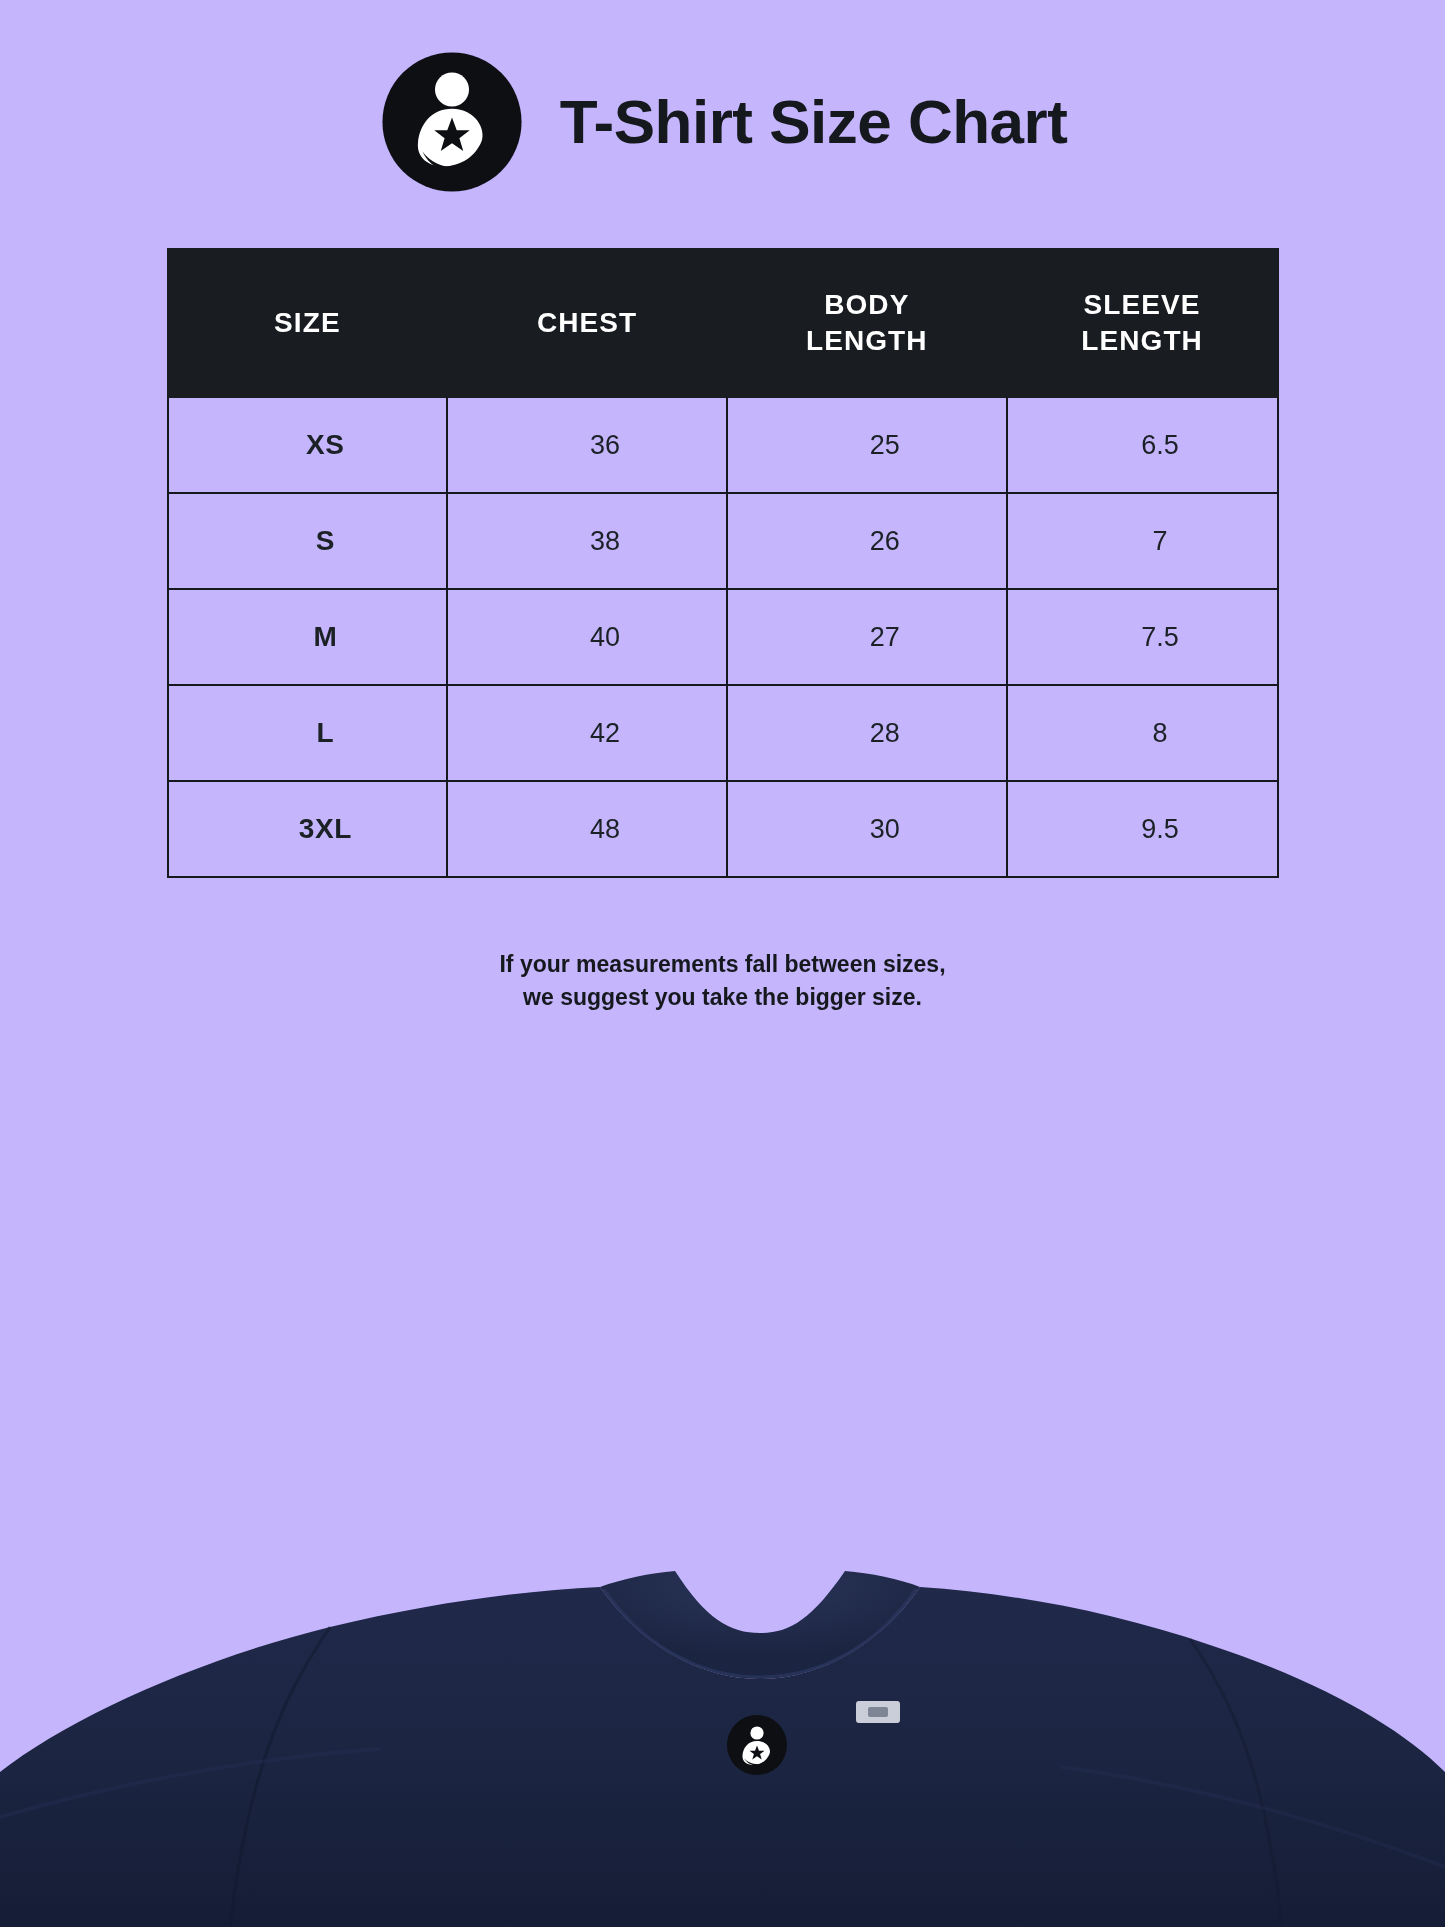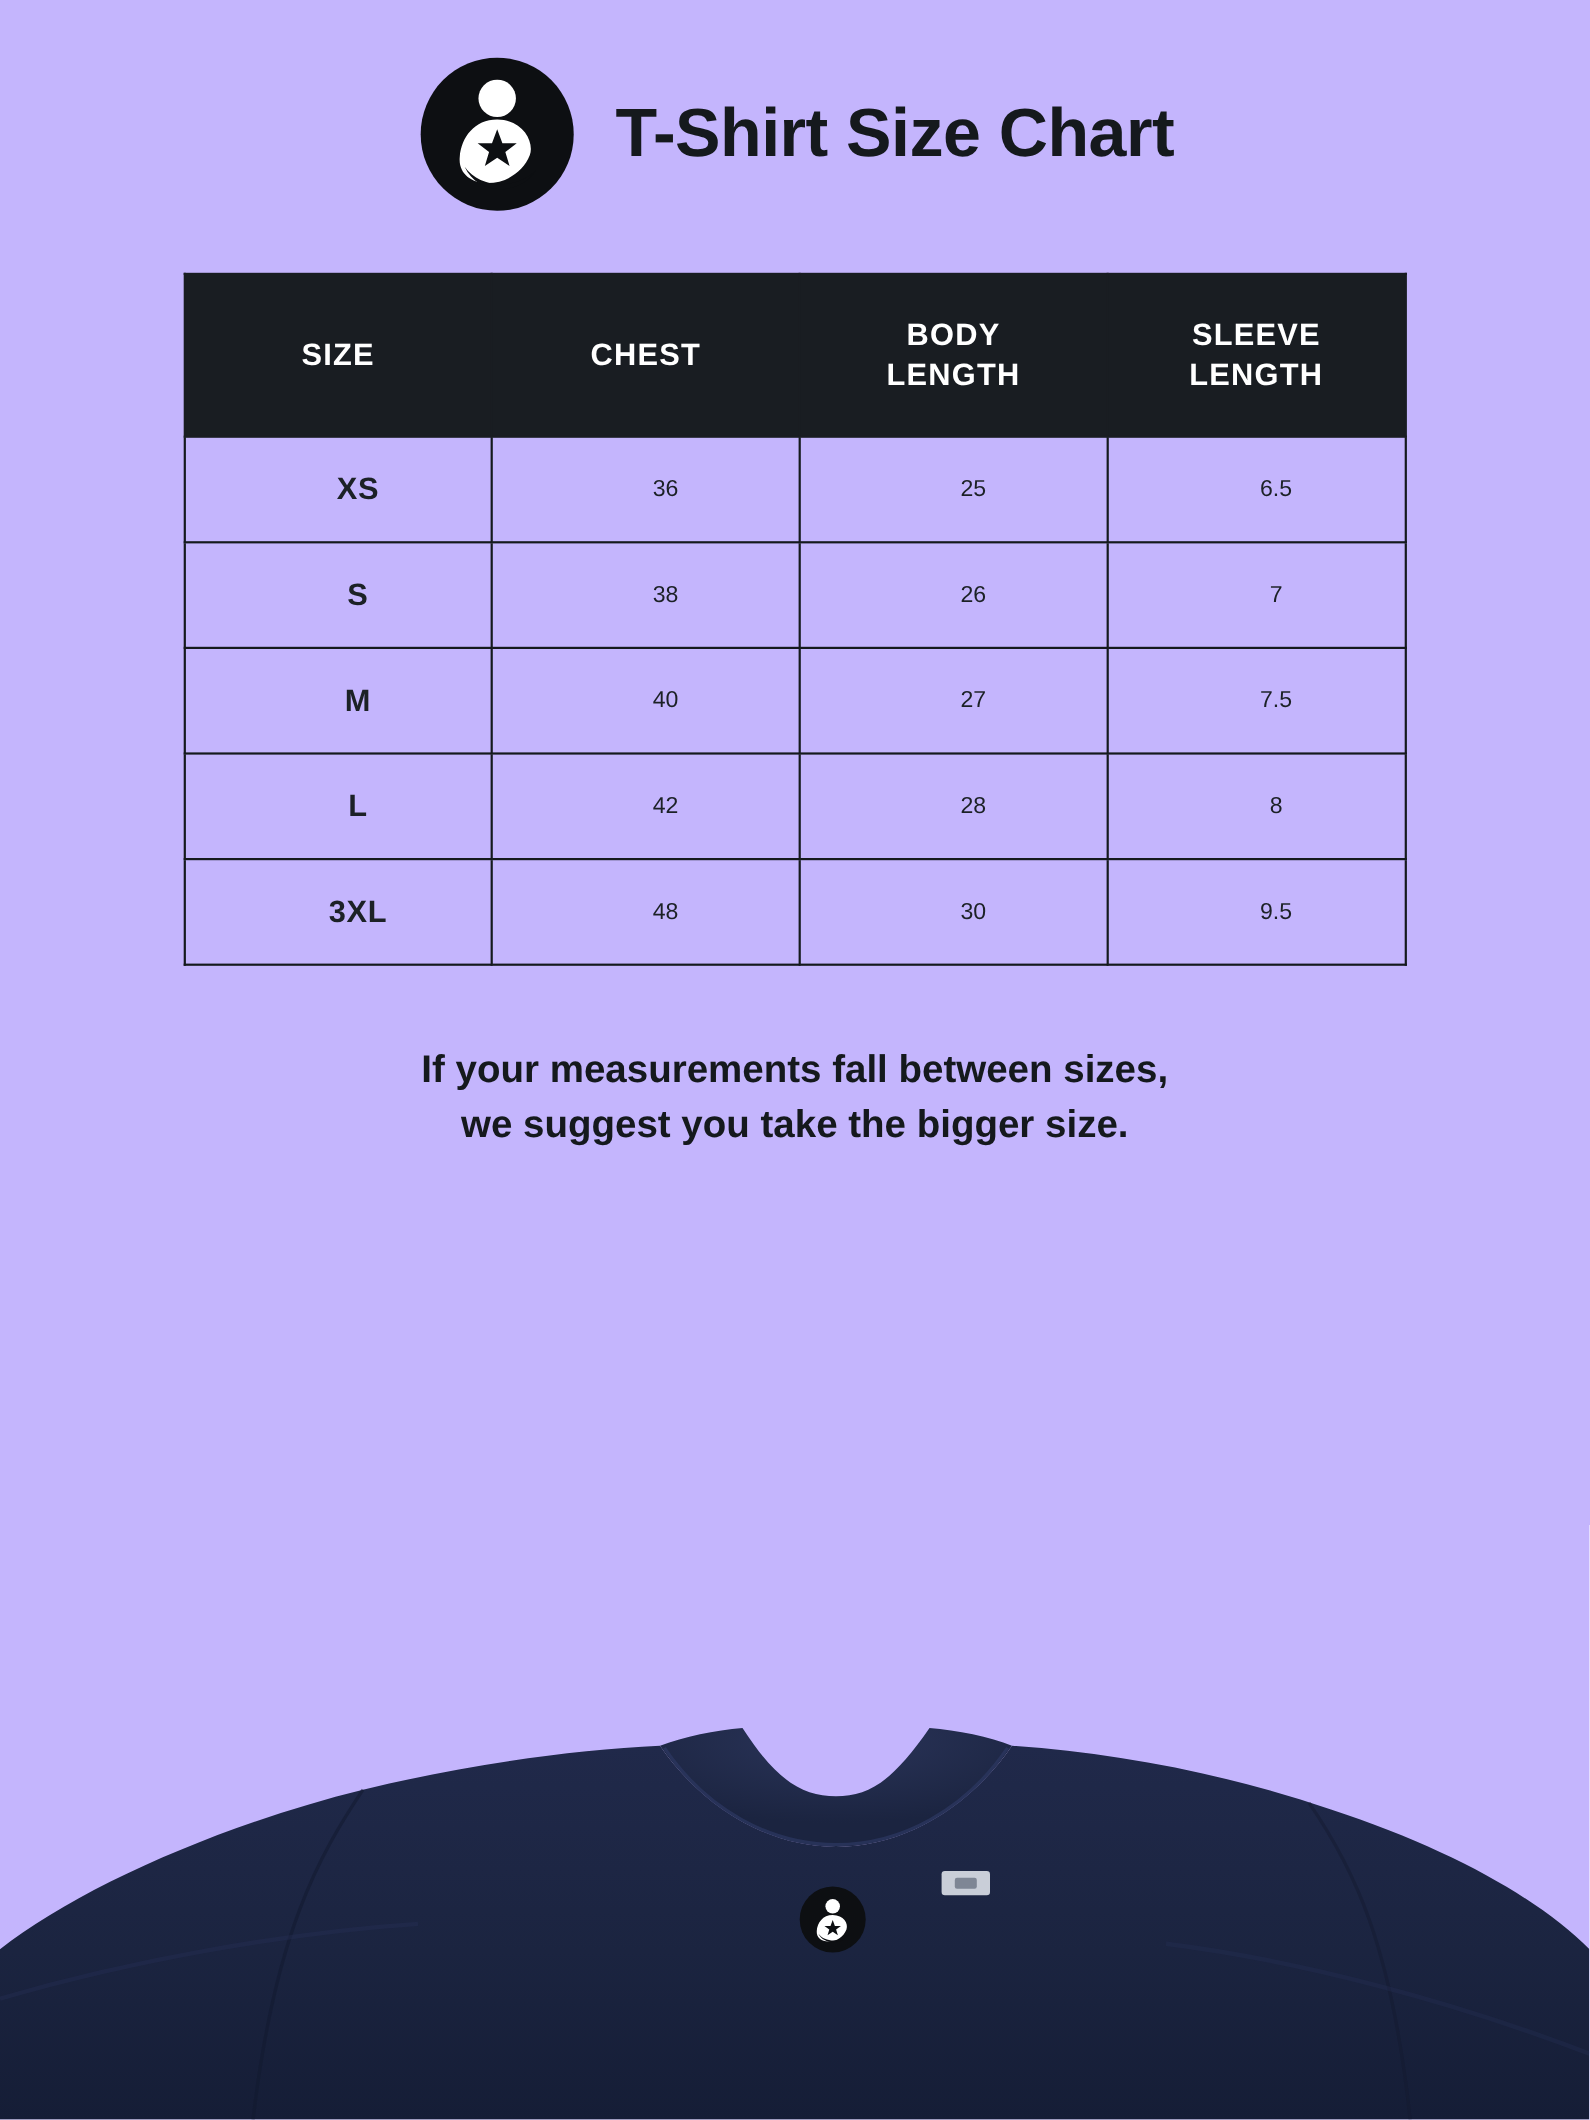--- a/index.html
+++ b/index.html
@@ -67,40 +67,40 @@
     letter-spacing: 1.1px;
     height: 148px;
     line-height: 1.28;
     padding: 6px 4px;
   }
   table.size-table thead th .twoline {
     display: block;
   }
   table.size-table tbody td {
     height: 96px;
-    font-size: 21px;
+    font-size: 27px;
     color: #1c2126;
     font-weight: normal;
   }
   table.size-table tbody td.size-cell {
     font-weight: bold;
     font-size: 28px;
     letter-spacing: 0.6px;
   }
   col.c1 { width: 25.2%; }
   col.c2 { width: 25.2%; }
   col.c3 { width: 25.2%; }
   col.c4 { width: 24.4%; }
 
   
   .note {
     margin: 70px auto 0 auto;
     width: 1100px;
     text-align: center;
-    font-size: 35px;
+    font-size: 23px;
     font-weight: bold;
     line-height: 1.42;
     color: #15191d;
   }
   .note .line { display: block; }
 
   
   .shirt-area {
     position: absolute;
     left: 0;

